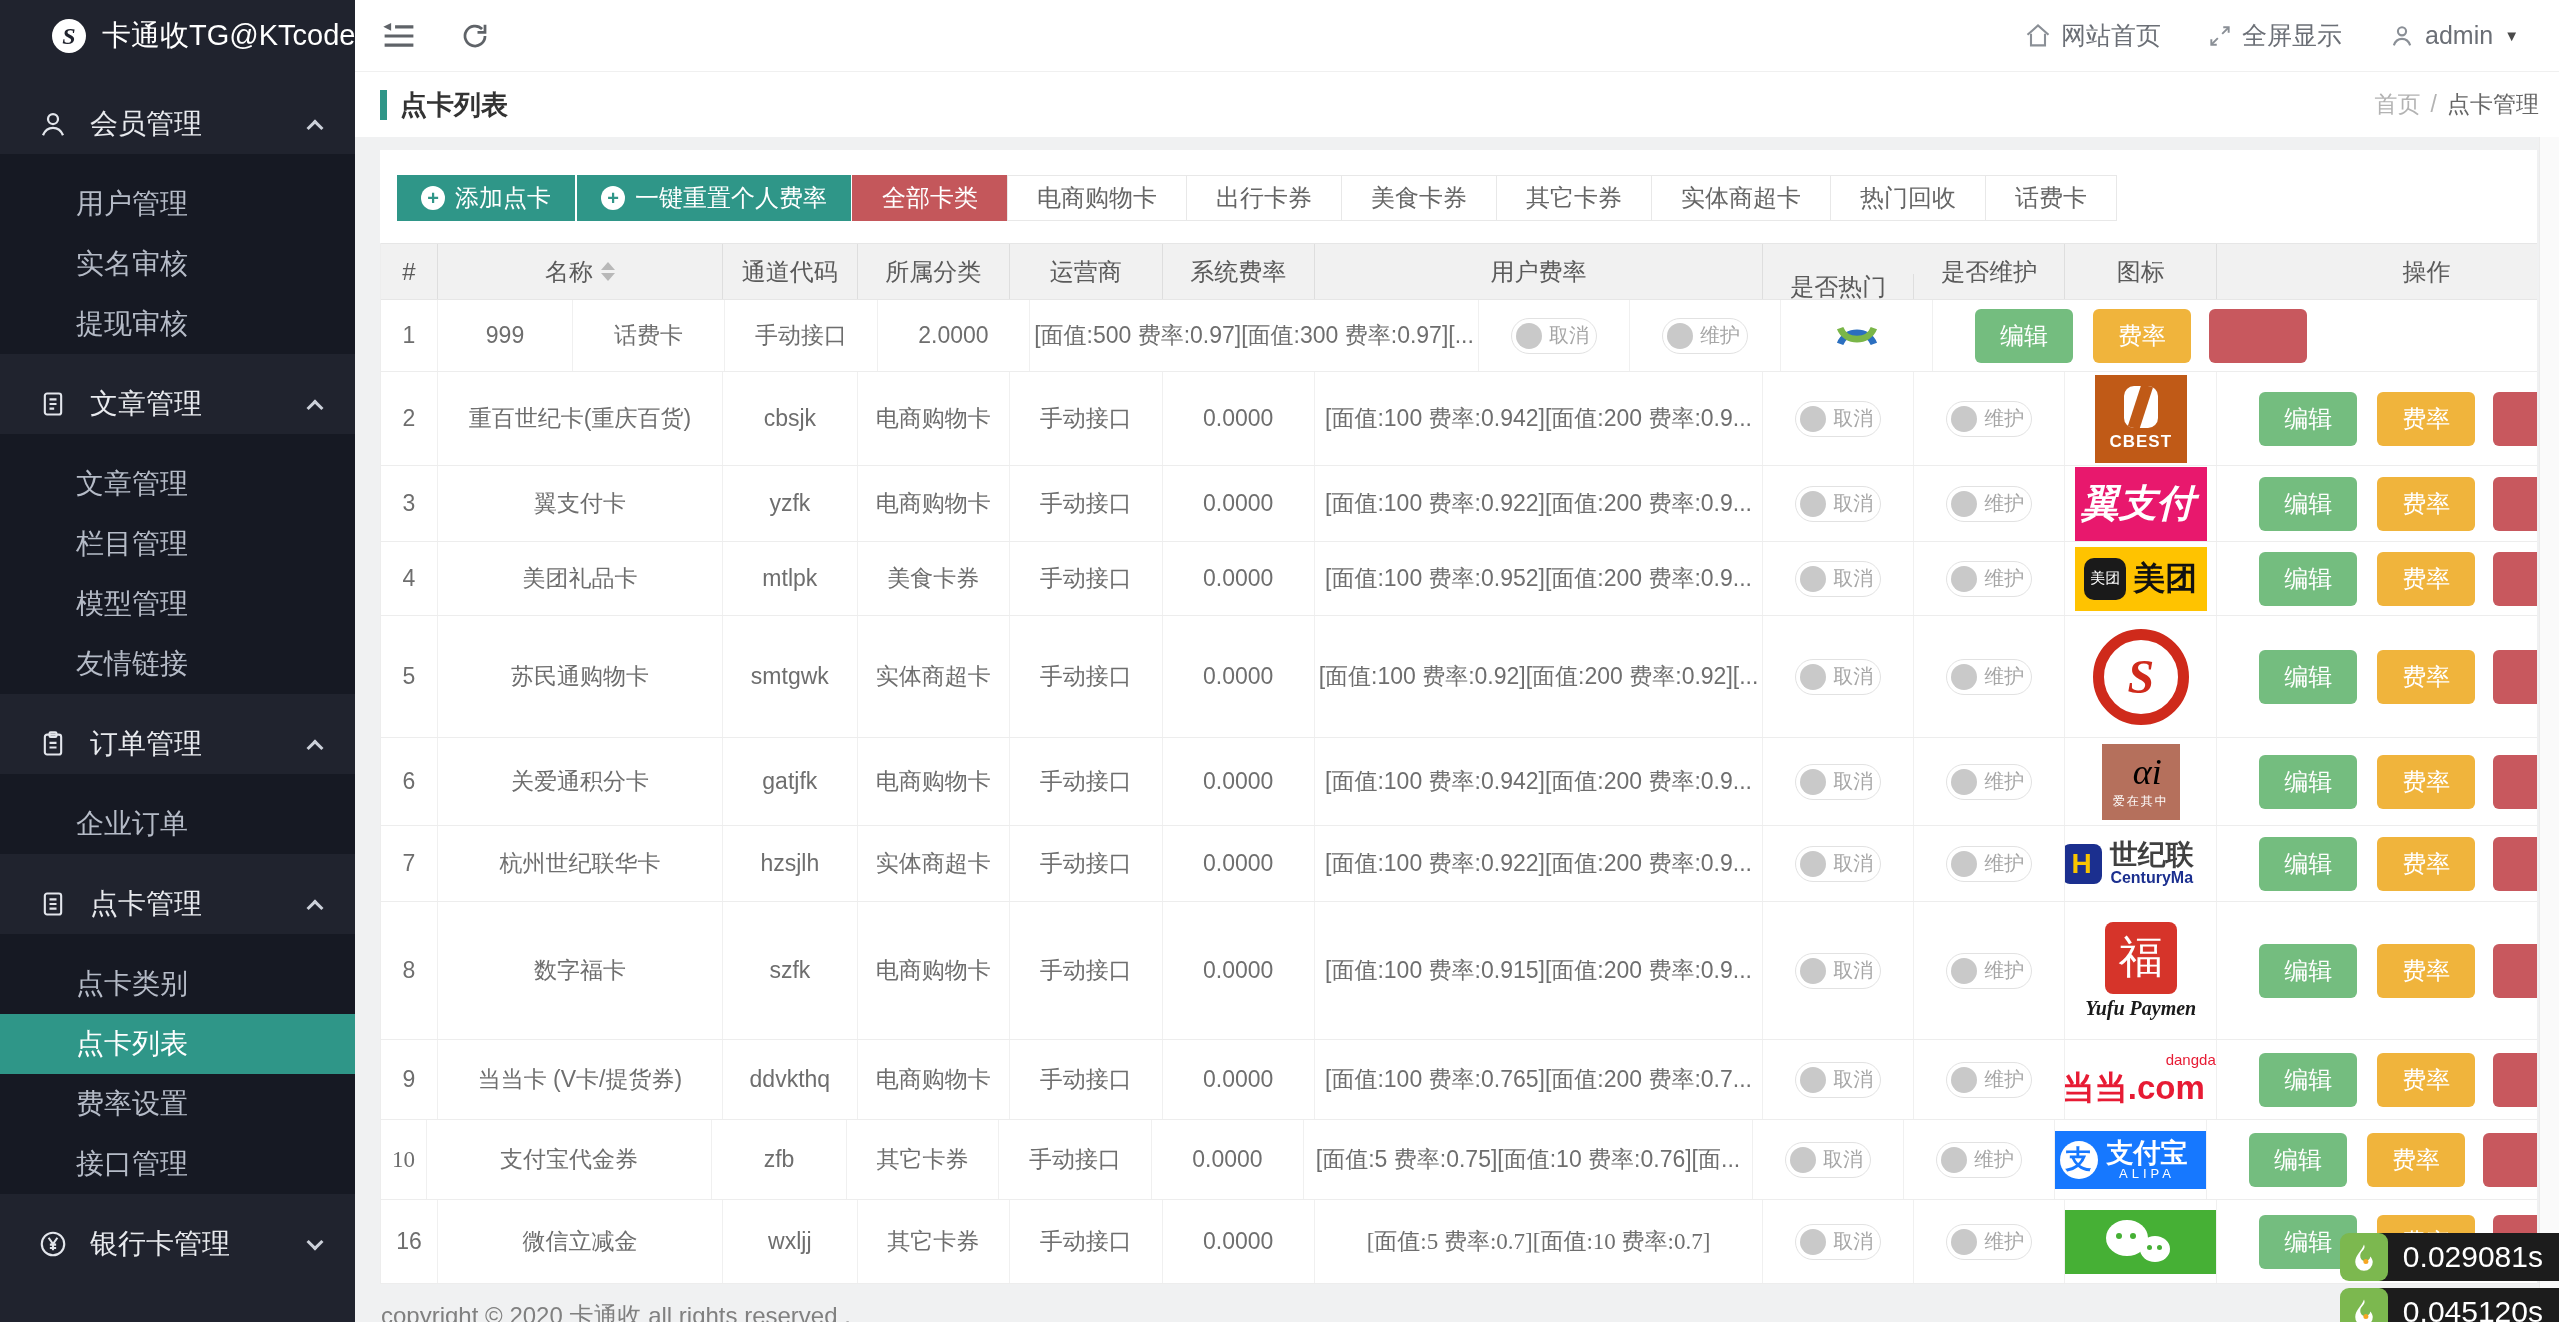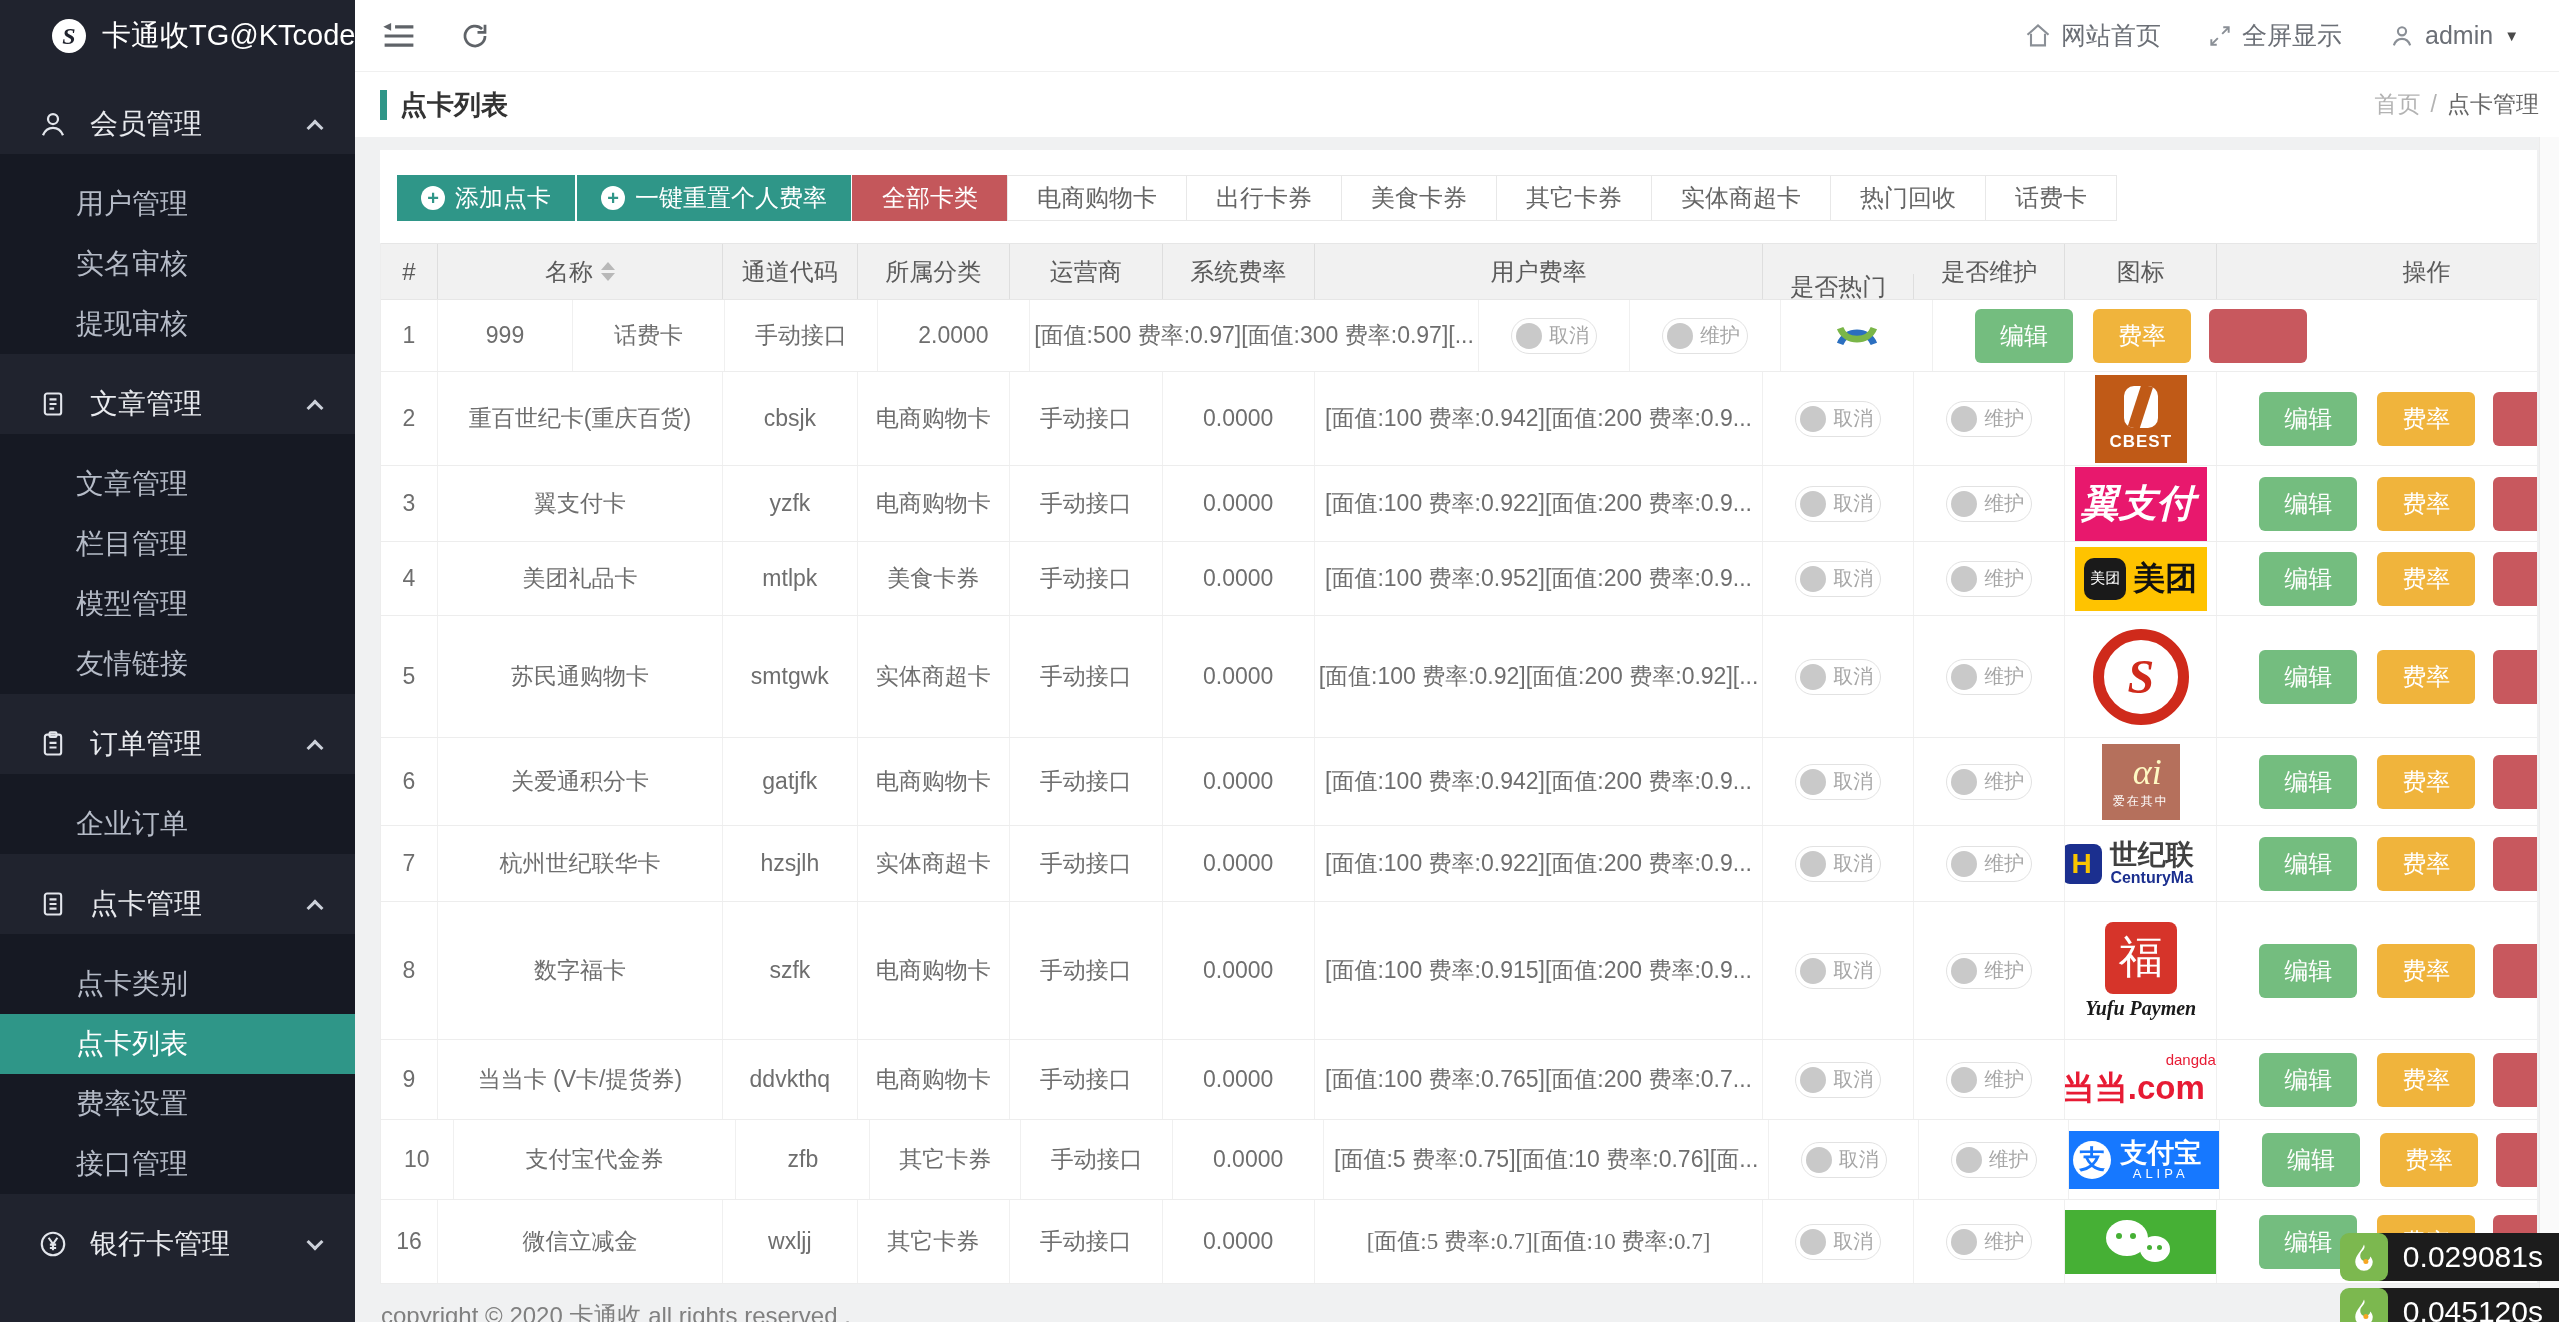--- a/index.html
+++ b/index.html
@@ -89,21 +89,21 @@
   .cbest-mark { width:34px; height:42px; background:#fff; border-radius:10px; position:relative; overflow:hidden; }
   .cbest-mark::after { content:""; position:absolute; left:10px; top:-6px; width:12px; height:56px; background:#c05a17; transform:rotate(18deg); }
   .cbest-cap { color:#fff; font-weight:bold; font-size:17px; letter-spacing:1px; }
   .yzf-logo { width:132px; height:74px; background:#e8186d; color:#fff; font-size:38px; font-weight:bold; font-style:italic; white-space:nowrap; justify-content:flex-start; padding-left:6px; }
   .meituan-logo { width:132px; height:64px; background:#ffc300; gap:7px; }
   .mt-badge { width:42px; height:42px; background:#1a1a1a; border-radius:10px; color:#fff; font-size:15px; display:flex; align-items:center; justify-content:center; flex-shrink:0; }
   .mt-text { font-size:32px; font-weight:bold; color:#111; white-space:nowrap; }
   .smt-logo { width:96px; height:96px; border:11px solid #cf2a1b; border-radius:50%; background:#fff;
     color:#cf2a1b; font-size:48px; font-weight:bold; font-style:italic; font-family:"Liberation Serif",serif; }
   .aizaiqizhong-logo { width:78px; height:76px; background:#b5705c; flex-direction:column; }
-  .ai-text { color:#fef9c3; font-size:36px; font-family:"Liberation Serif",serif; font-style:italic; line-height:1;margin-left:13px; }
+  .ai-text { color:#000000; font-size:36px; font-family:"Liberation Serif",serif; font-style:italic; line-height:1;margin-left:13px; }
   .ai-cap { color:#fff; font-size:12px; letter-spacing:2px; margin-top:3px; white-space:nowrap; }
   .centurymart-logo { width:158px; height:60px; background:#fff; gap:8px; justify-content:flex-start; }
   .cm-badge { width:40px; height:40px; background:#1b2f8f; border-radius:8px; color:#f8c500; font-weight:bold; font-size:28px; display:flex; align-items:center; justify-content:center; flex-shrink:0; }
   .cm-col { display:flex; flex-direction:column; line-height:1.05; }
   .cm-text { color:#404040; font-weight:bold; font-size:28px; white-space:nowrap; }
   .cm-cap { color:#1b2f8f; font-weight:bold; font-size:16px; white-space:nowrap; }
   .yufu-logo { flex-direction:column; gap:3px; }
   .yf-seal { width:72px; height:72px; background:#d6342a; border-radius:8px; color:#fff; font-size:44px; display:flex; align-items:center; justify-content:center; }
   .yf-cap { font-family:"Liberation Serif",serif; font-style:italic; font-weight:bold; font-size:20px; color:#1a1a1a; white-space:nowrap; }
   .dangdang-logo { position:relative; width:158px; height:62px; flex-direction:column; align-items:flex-start; justify-content:flex-end; }
@@ -622,21 +622,21 @@
                     <span class="dd-text">当当.com</span>
                   </div>
                 </span>
                 <span class="td actions" style="width: 420px;">
                   <span class="abtn edit">编辑</span>
                   <span class="abtn rate">费率</span>
                   <span class="abtn del"></span>
                 </span>
               </div>
               <div class="tr" style="height: 80px;">
-                <span class="td" style="width: 73px;">10</span>
+                <span class="td" style="width: 46px; font-family: Liberation Serif, serif;">10</span>
                 <span class="td" style="width: 285px;">支付宝代金券</span>
                 <span class="td" style="width: 135px;">zfb</span>
                 <span class="td" style="width: 152px;">其它卡券</span>
                 <span class="td" style="width: 153px;">手动接口</span>
                 <span class="td" style="width: 152px;">0.0000</span>
                 <span class="td rate-cell" style="width: 449px;">[面值:5 费率:0.75][面值:10 费率:0.76][面...</span>
                 <span class="td" style="width: 151px;">
                   <span class="toggle">
                     <span class="knob"></span>
                     <span class="tg-label">取消</span>

